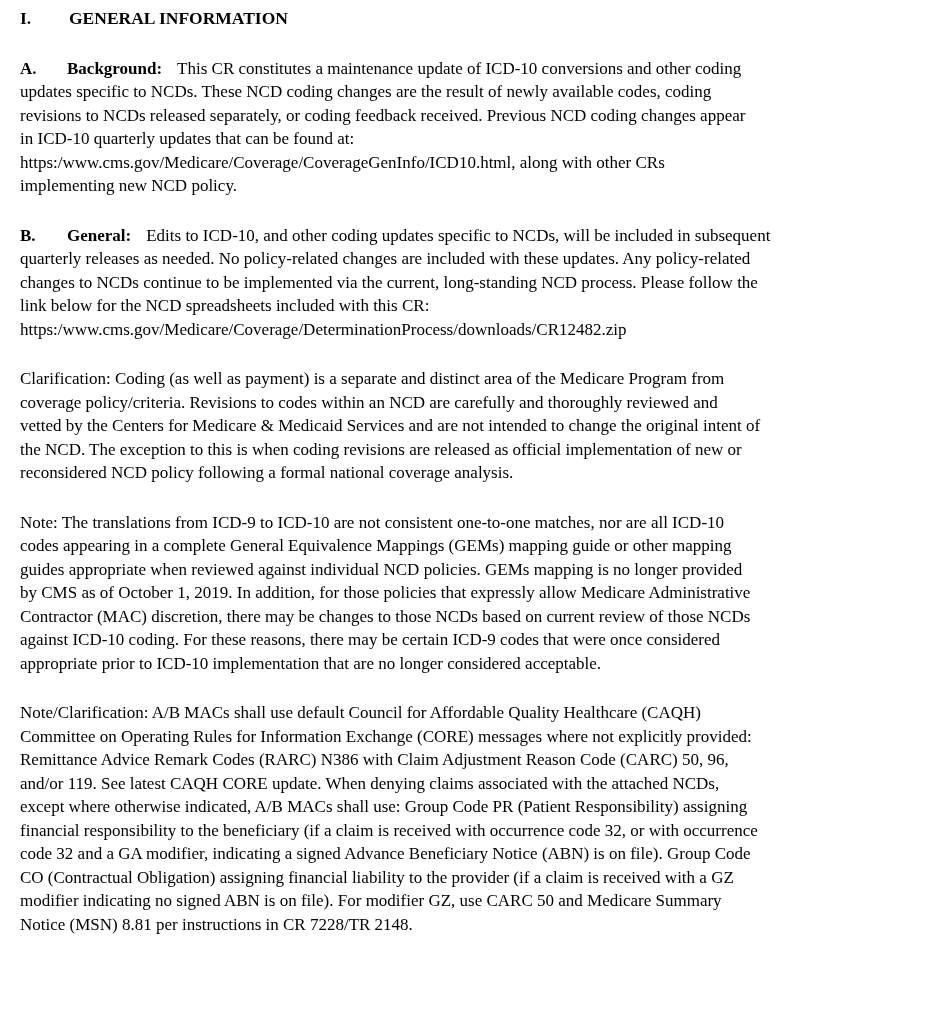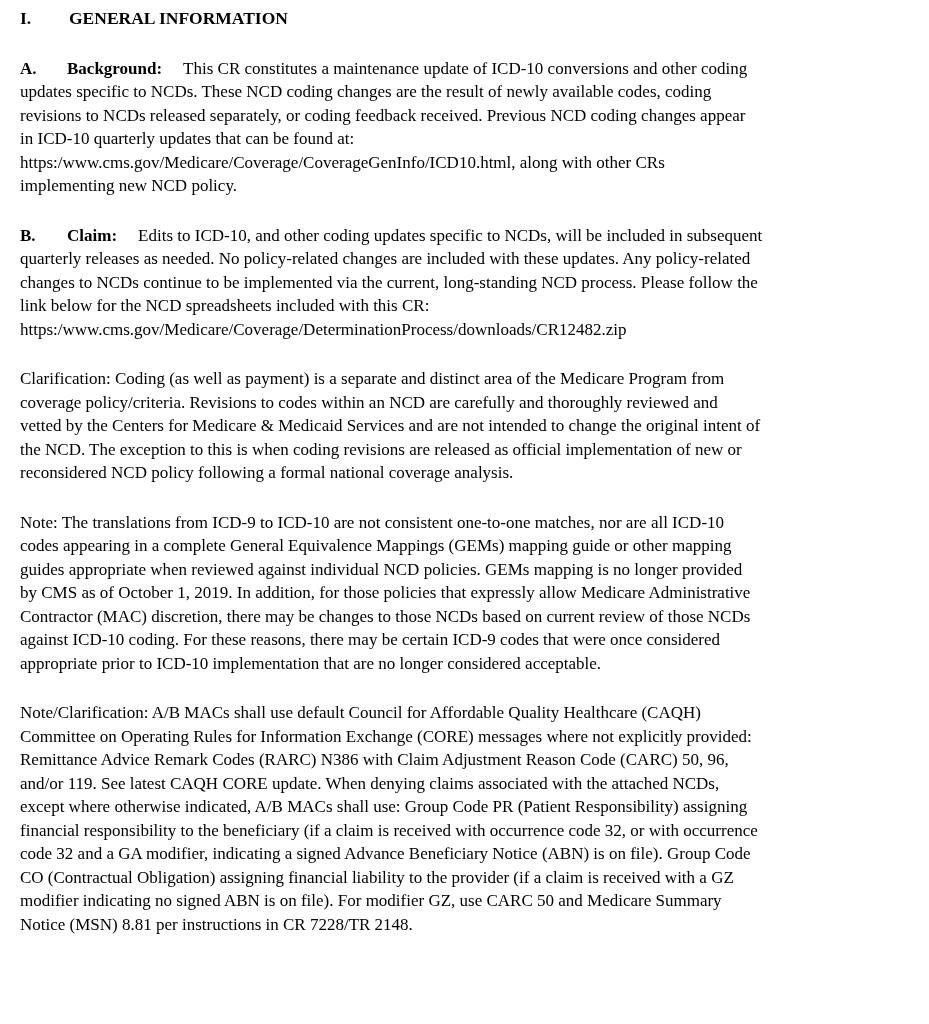--- a/index.html
+++ b/index.html
@@ -35,41 +35,41 @@
     line-height: 23.5px;
     white-space: pre;
   }
   .sec-label {
     display: inline-block;
     width: 47px;
     font-weight: bold;
   }
   .sec-title {
     font-weight: bold;
-    margin-right: 21px;
+    margin-right: 15px;
   }
   .lines {
     white-space: pre;
   }
 </style>
 </head>
 <body>
 
 <div class="doc">
 
   <h1 class="heading"><span class="num">I.</span><span>GENERAL INFORMATION</span></h1>
 
   <p class="para"><span class="sec-label">A.</span><span class="sec-title">Background:</span><span class="lines">This CR constitutes a maintenance update of ICD-10 conversions and other coding
 updates specific to NCDs. These NCD coding changes are the result of newly available codes, coding
 revisions to NCDs released separately, or coding feedback received. Previous NCD coding changes appear
 in ICD-10 quarterly updates that can be found at:
 https:/www.cms.gov/Medicare/Coverage/CoverageGenInfo/ICD10.html, along with other CRs
 implementing new NCD policy.</span></p>
 
-  <p class="para"><span class="sec-label">B.</span><span class="sec-title">Claim:</span><span class="lines">Edits to ICD-10, and other coding updates specific to NCDs, will be included in subsequent
+  <p class="para"><span class="sec-label">B.</span><span class="sec-title">General:</span><span class="lines">Edits to ICD-10, and other coding updates specific to NCDs, will be included in subsequent
 quarterly releases as needed. No policy-related changes are included with these updates. Any policy-related
 changes to NCDs continue to be implemented via the current, long-standing NCD process. Please follow the
 link below for the NCD spreadsheets included with this CR:
 https:/www.cms.gov/Medicare/Coverage/DeterminationProcess/downloads/CR12482.zip</span></p>
 
   <p class="para"><span class="lines">Clarification: Coding (as well as payment) is a separate and distinct area of the Medicare Program from
 coverage policy/criteria. Revisions to codes within an NCD are carefully and thoroughly reviewed and
 vetted by the Centers for Medicare &amp; Medicaid Services and are not intended to change the original intent of
 the NCD. The exception to this is when coding revisions are released as official implementation of new or
 reconsidered NCD policy following a formal national coverage analysis.</span></p>

